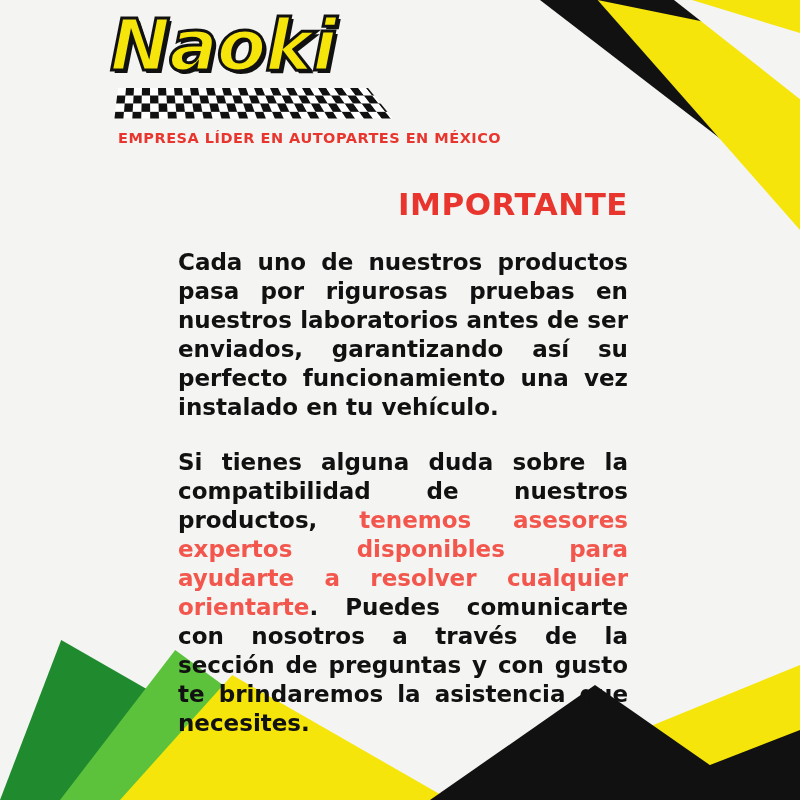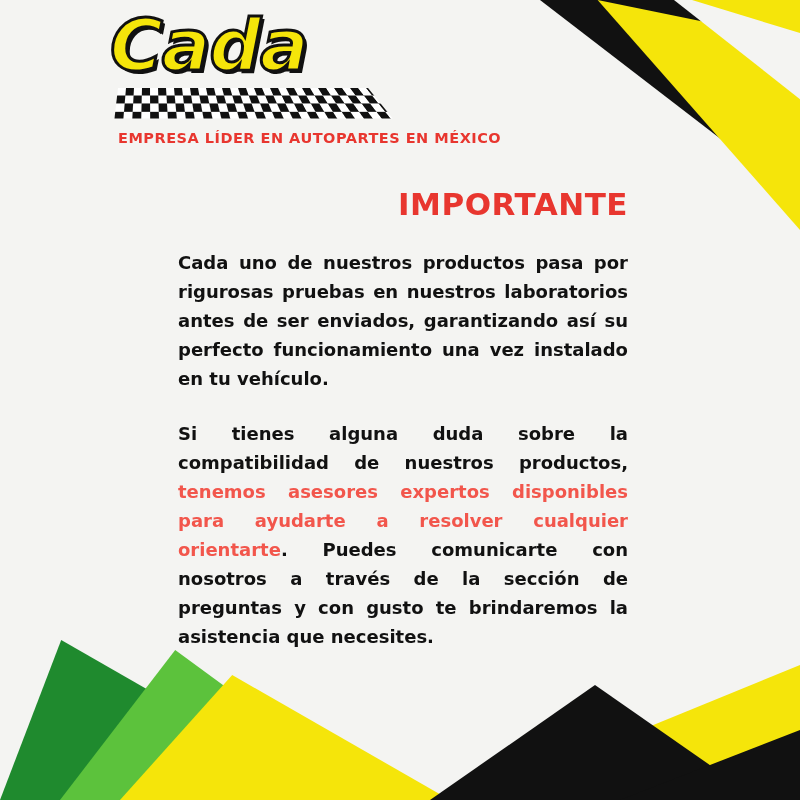--- a/index.html
+++ b/index.html
@@ -148,21 +148,21 @@
     font-weight: bold;
     font-size: 31px;
     color: #e8362f;
     letter-spacing: 0.5px;
     margin: 0 0 26px 0;
     text-align: right;
   }
   .para {
     font-family: "DejaVu Sans", sans-serif;
     font-weight: bold;
-    font-size: 18px;
+    font-size: 23px;
     line-height: 29px;
     color: #111111;
     text-align: justify;
     margin: 0 0 26px 0;
   }
   .para:last-child { margin-bottom: 0; }
   .hl { color: #f2564c; }
 </style>
 </head>
 <body>
@@ -175,21 +175,21 @@
   <div class="deco tr-yellow-thin"></div>
 
   <div class="deco bl-green-dark"></div>
   <div class="deco bl-green-light"></div>
   <div class="deco bl-yellow"></div>
   <div class="deco br-yellow"></div>
   <div class="deco br-black"></div>
   <div class="deco br-black2"></div>
 
   <div class="header">
-    <div class="brand">Cada</div>
+    <div class="brand">Naoki</div>
     <div class="checker"></div>
     <div class="tagline">EMPRESA LÍDER  EN AUTOPARTES EN MÉXICO</div>
   </div>
 
   <div class="content">
     <div class="title">IMPORTANTE</div>
 
     <p class="para">Cada uno de nuestros productos pasa por rigurosas pruebas en nuestros laboratorios antes de ser enviados, garantizando así su perfecto funcionamiento una vez instalado en tu vehículo.</p>
 
     <p class="para"><span>Si tienes alguna duda sobre la compatibilidad de nuestros productos, </span><span class="hl">tenemos asesores expertos disponibles para ayudarte a resolver cualquier orientarte</span><span>. Puedes comunicarte con nosotros a través de la sección de preguntas y con gusto te brindaremos la asistencia que necesites.</span></p>

